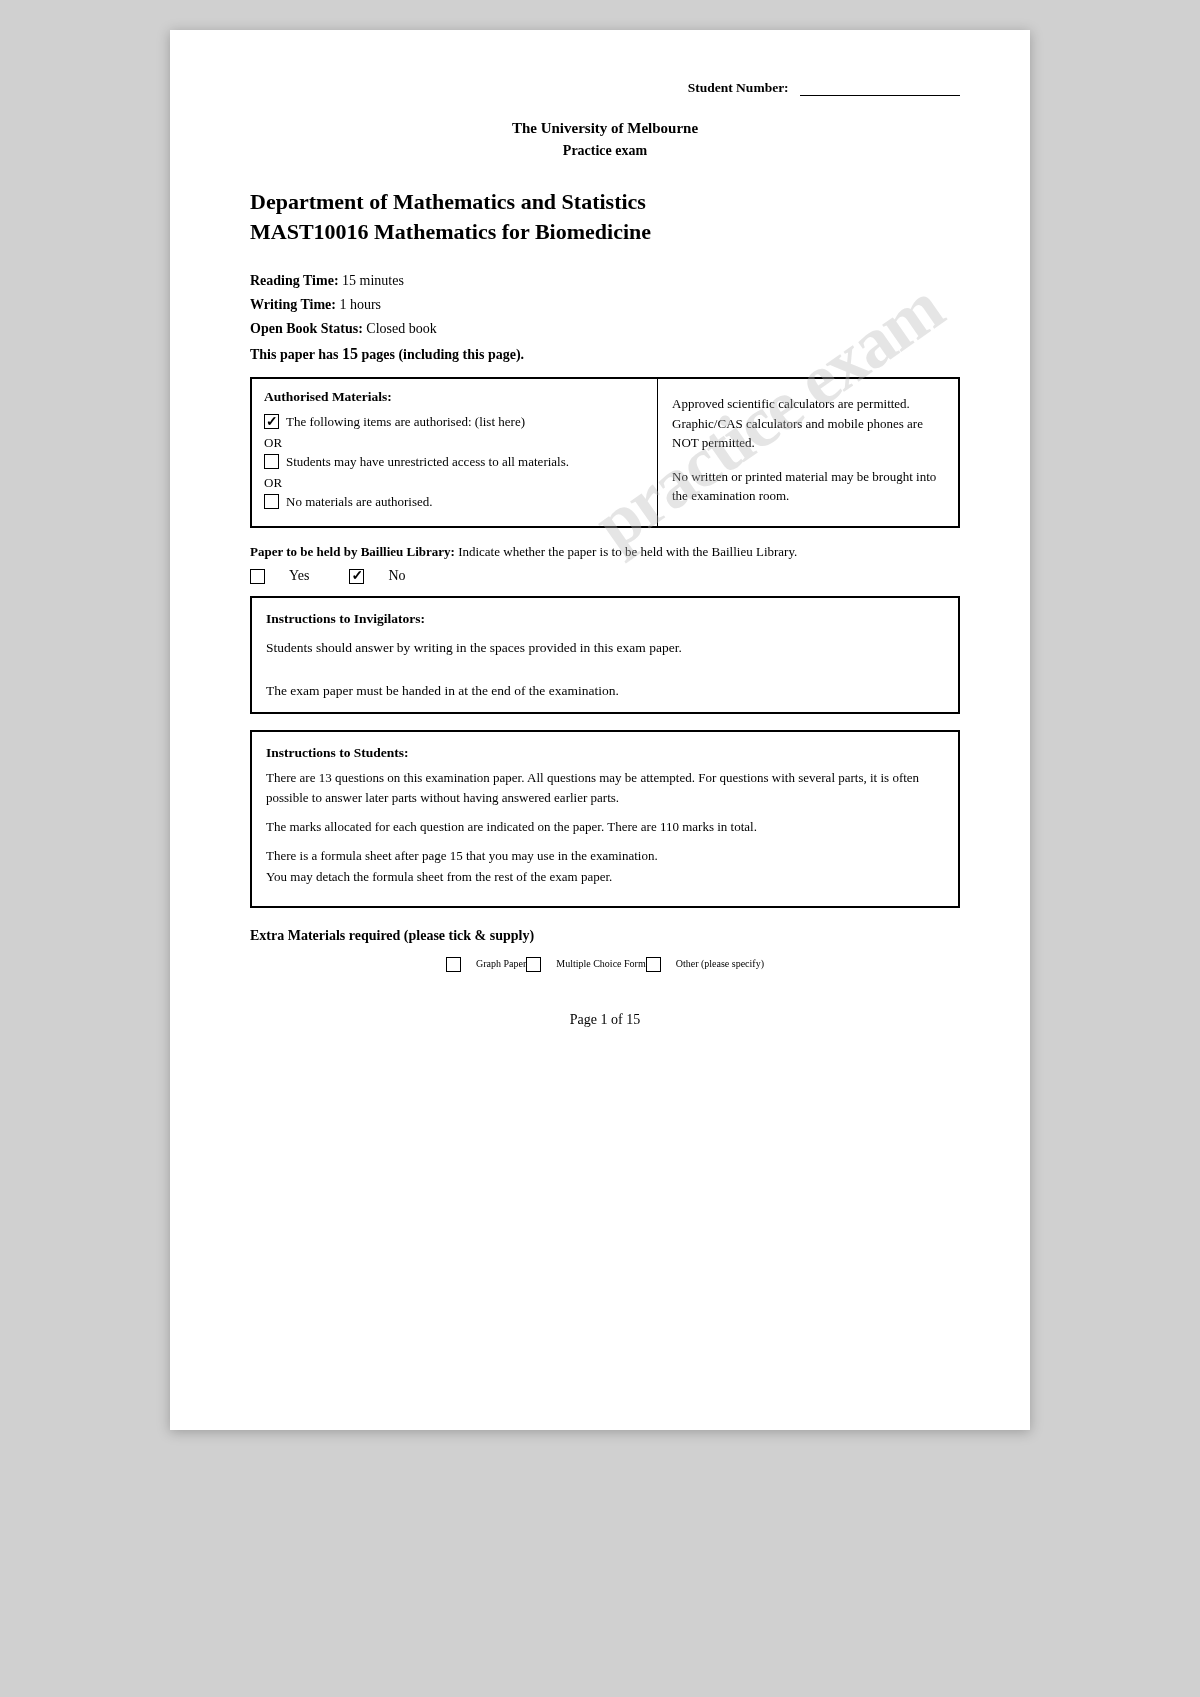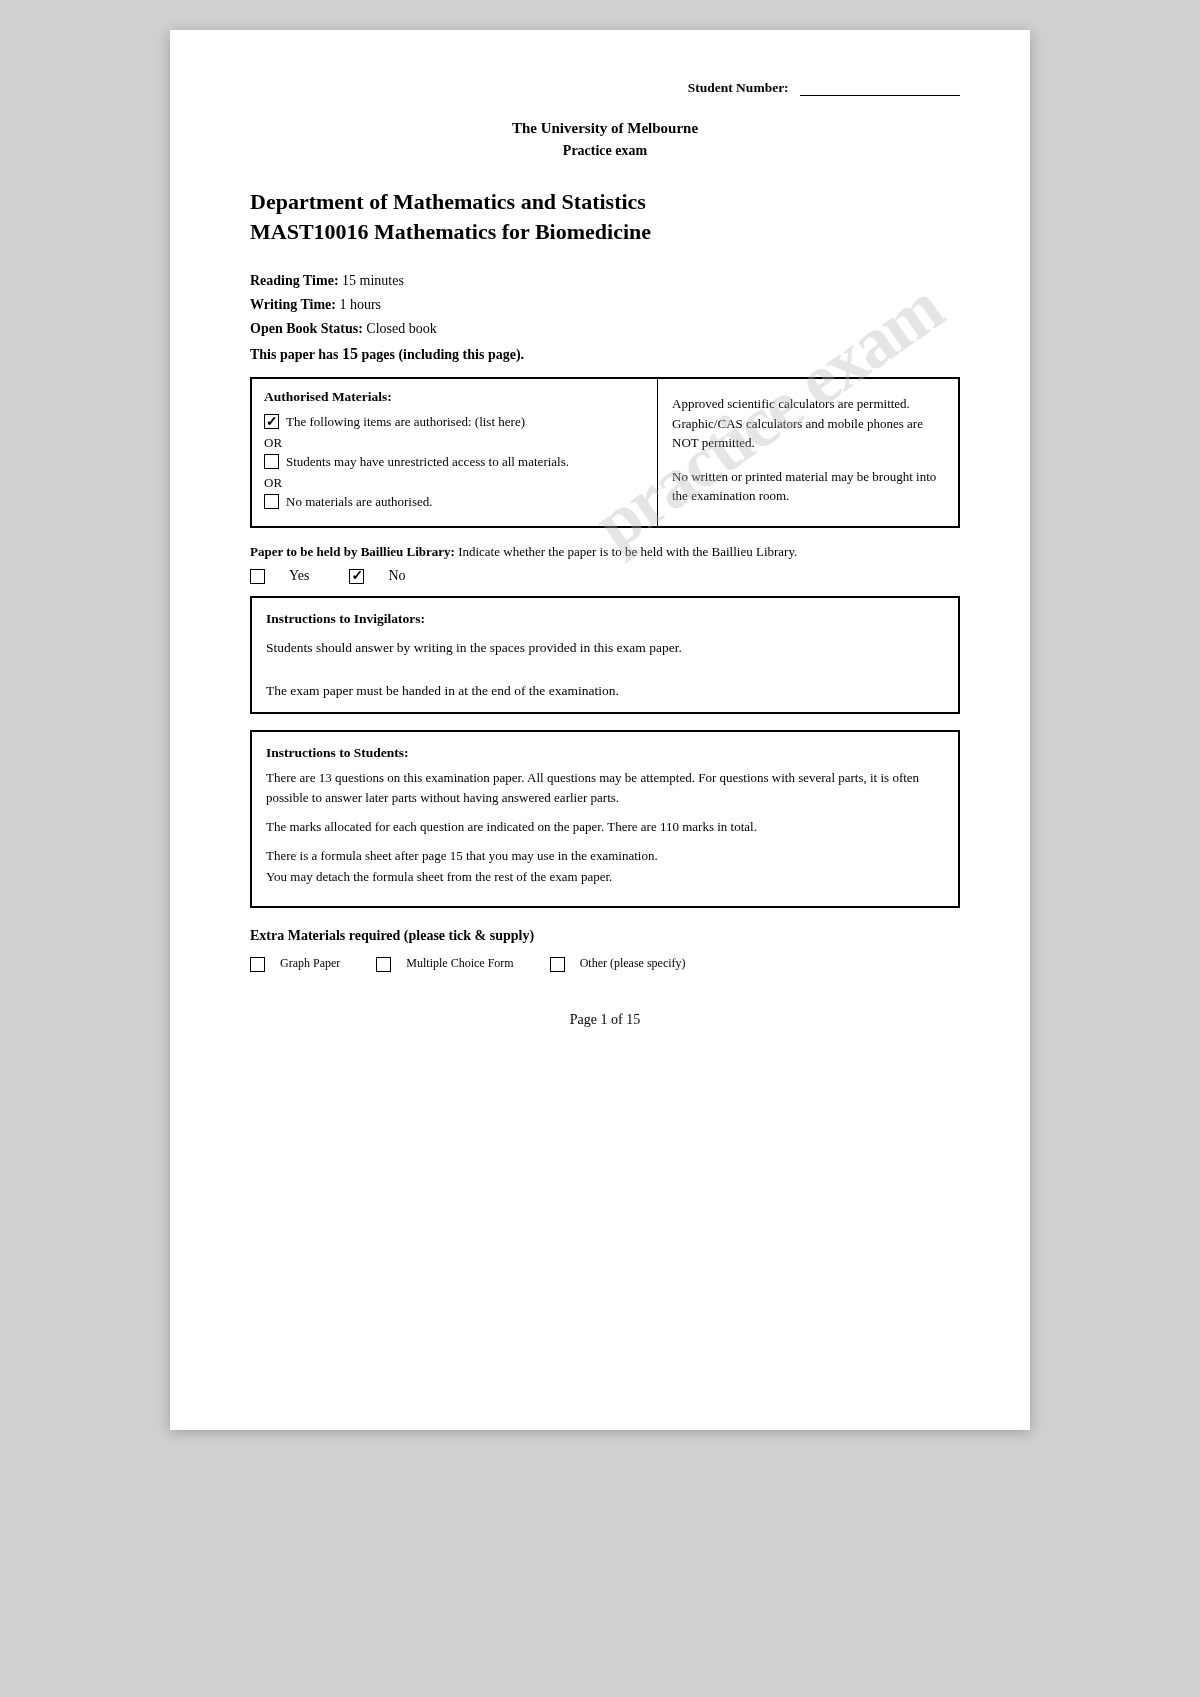--- a/index.html
+++ b/index.html
@@ -198,22 +198,22 @@
       font-size: 14px;
       margin-bottom: 14px;
     }
     .extra-materials-title {
       font-weight: bold;
       margin-bottom: 12px;
     }
     .extra-items-row {
       display: flex;
       align-items: center;
-      gap: 36px;
-      font-size: 12px;
+      font-size: 10px;
+      justify-content: center;
     }
     .extra-item {
       display: flex;
       align-items: center;
       gap: 8px;
     }
     .page-footer {
       text-align: center;
       font-size: 14px;
       margin-top: 40px;

